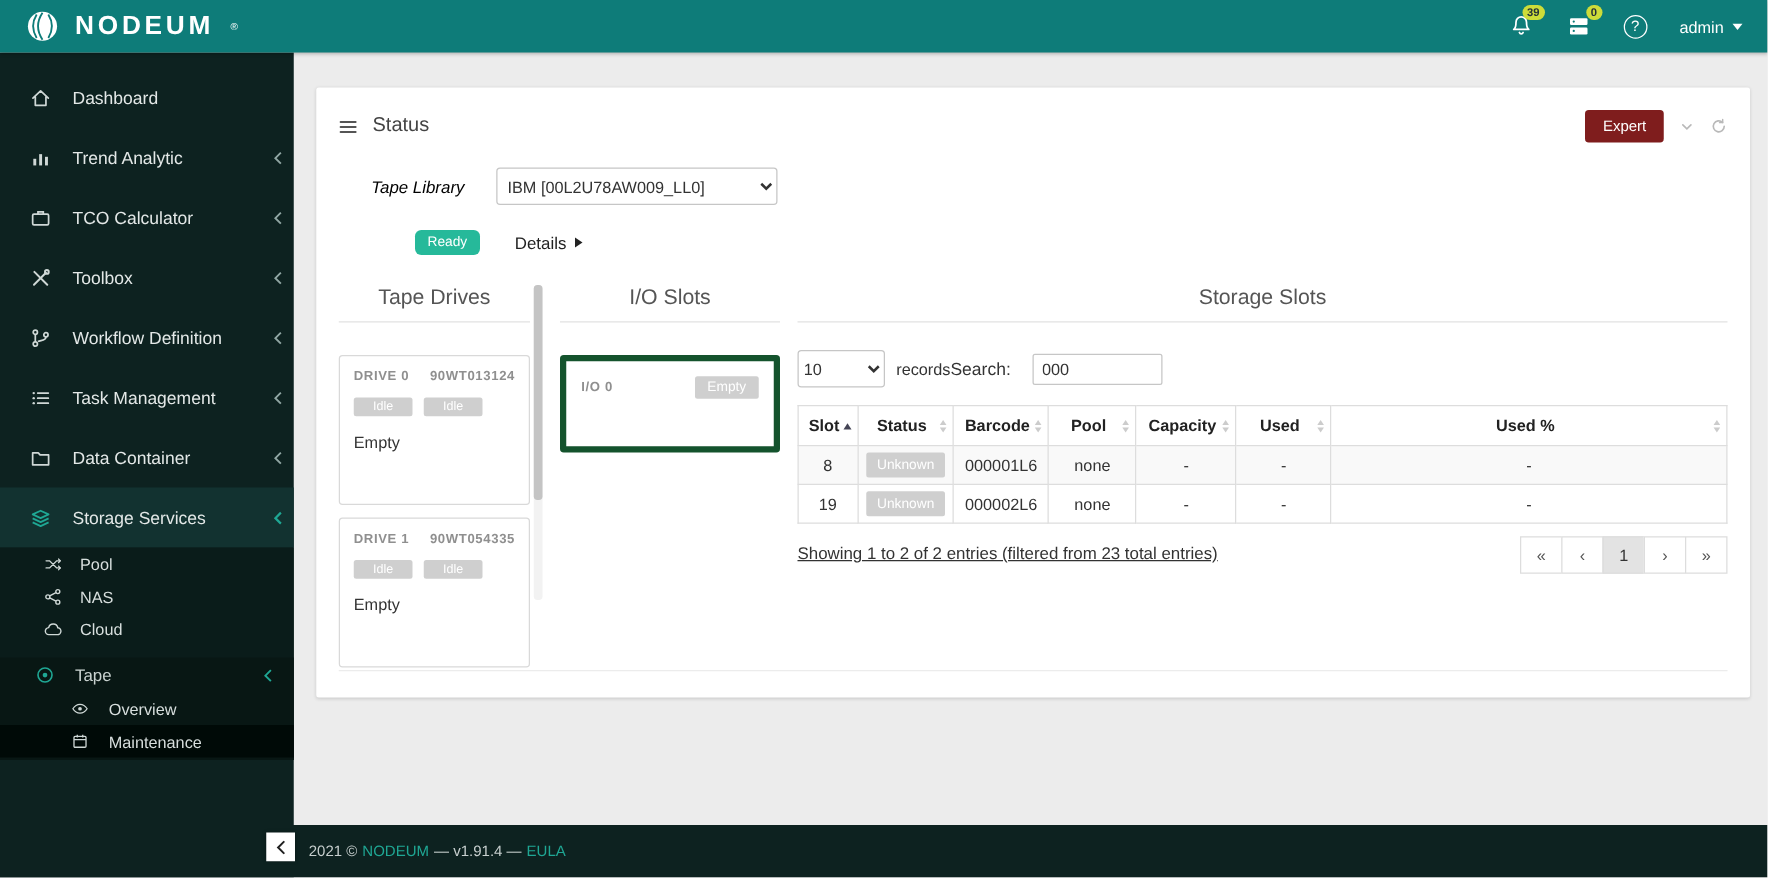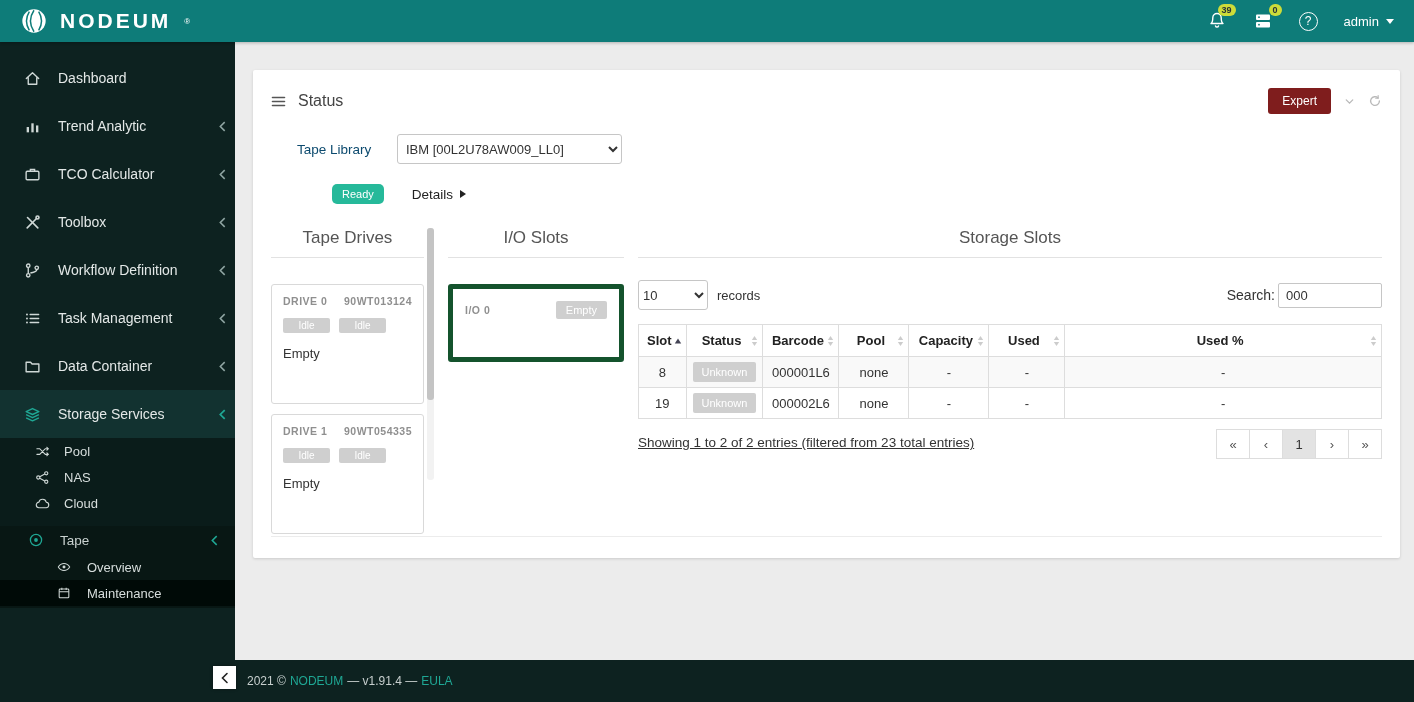--- a/index.html
+++ b/index.html
@@ -58,21 +58,21 @@
     border-radius:2px; box-shadow:0 1px 3px rgba(0,0,0,.14); padding:18px; }
   .card-divider { position:absolute; left:18px; right:18px; bottom:21px; border-top:1px solid #ececec; }
   .card-header { display:flex; align-items:center; }
   .card-title { font-size:16px; color:#444; margin-left:12px; }
   .card-header-right { margin-left:auto; display:flex; align-items:center; gap:12px; }
   .btn-expert { background:#7f1d1d; color:#fff; border:none; border-radius:3px; font-size:12px;
     padding:6px 14px; cursor:pointer; font-family:inherit; }
   .hdr-tool { color:#b9b9b9; display:flex; cursor:pointer; }
 
   .form-row { margin-left:26px; margin-top:20px; display:flex; align-items:center; }
-  .field-label { width:100px; font-size:13.5px; color:#0c4a6e; }
+  .field-label { width:100px; font-size:13.5px; color:#000000;font-style:italic; }
   select.lib-select { width:225px; height:30px; border:1px solid #c6c6c6; border-radius:3px;
     font-size:13px; padding:0 4px; color:#333; background:#fff; font-family:inherit; }
   .status-row { margin-left:61px; margin-top:20px; display:flex; align-items:center; }
   .badge-ready { background:#26b99a; color:#fff; font-size:11px; padding:4px 10px; border-radius:5px; }
   .details-link { margin-left:28px; display:flex; align-items:center; gap:7px; font-size:13.5px;
     color:#222; cursor:pointer; }
   .tri-right { width:0; height:0; border-top:4.5px solid transparent; border-bottom:4.5px solid transparent;
     border-left:6px solid #222; }
 
   .sections { margin-top:24px; display:grid; grid-template-columns:163px 176px 1fr; column-gap:14px; }
@@ -90,25 +90,25 @@
   .drive-empty { margin-top:13px; font-size:13px; color:#333; }
   .v-scroll { position:absolute; top:0; right:0; width:7px; height:252px; background:#f2f2f2;
     border-radius:3px; }
   .v-thumb { width:7px; height:172px; background:#c4c4c4; border-radius:3px; cursor:grab; }
 
   .io-card { border:5px solid #14532d; border-radius:3px; padding:12px; height:78px;
     display:flex; justify-content:space-between; align-items:flex-start; }
   .io-name { font-size:10.5px; font-weight:bold; color:#8f8f8f; letter-spacing:.5px; margin-top:3px; }
   .badge-empty { background:#cfcfcf; color:#fff; font-size:11px; padding:3px 10px; border-radius:2px; }
 
-  .slots-controls { display:flex; justify-content:space-between; align-items:center; margin-top:-4px; }
+  .slots-controls { display:flex; justify-content:flex-start; align-items:center; margin-top:-4px; }
   .records-wrap { display:flex; align-items:center; gap:9px; font-size:13px; color:#333; }
   select.records-select { width:70px; height:30px; border:1px solid #c6c6c6; border-radius:3px;
     font-size:13px; background:#fff; color:#333; font-family:inherit; }
-  .search-wrap { display:flex; align-items:center; gap:3px; font-size:14px; color:#333; }
+  .search-wrap { display:flex; align-items:center; gap:17px; font-size:14px; color:#333; }
   .search-input { width:104px; height:25px; border:1px solid #c6c6c6; border-radius:2px;
     font-size:13px; padding:0 7px; color:#333; font-family:inherit; }
 
   table.slots { width:100%; border-collapse:collapse; margin-top:14px; }
   .slots th, .slots td { border:1px solid #ddd; }
   .slots th { font-size:13px; color:#222; padding:8px 14px 8px 8px; text-align:center;
     position:relative; cursor:pointer; white-space:nowrap; }
   .slots td { font-size:13px; color:#333; padding:5px 6px; text-align:center; height:30px; }
   .slots tbody tr:first-child { background:#f9f9f9; }
   .sort-ic { position:absolute; right:4px; top:50%; transform:translateY(-50%); display:flex;

